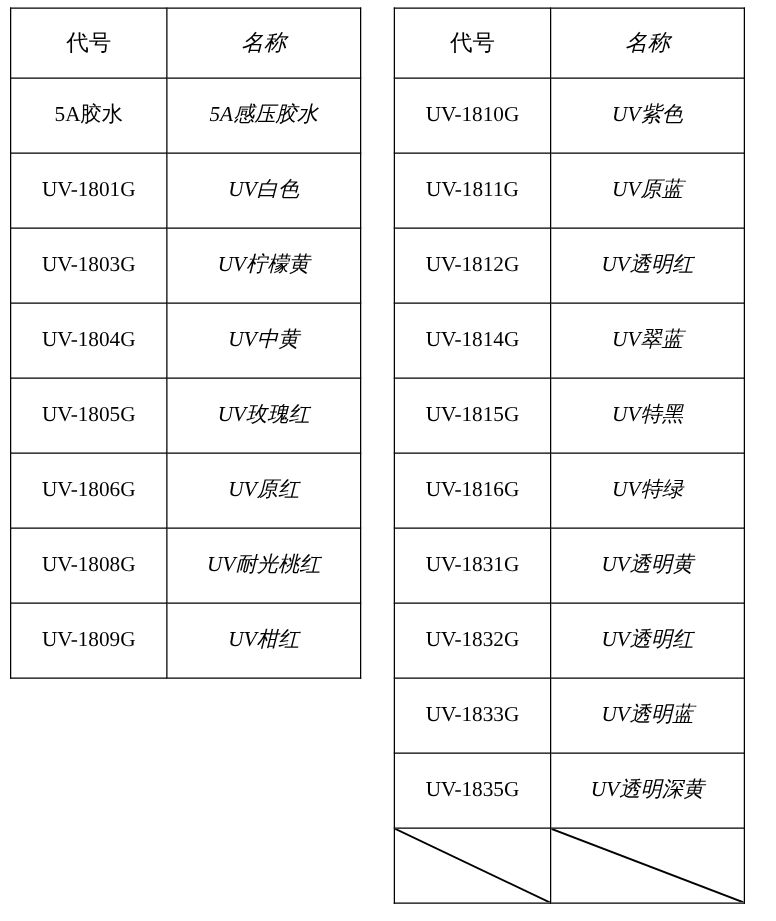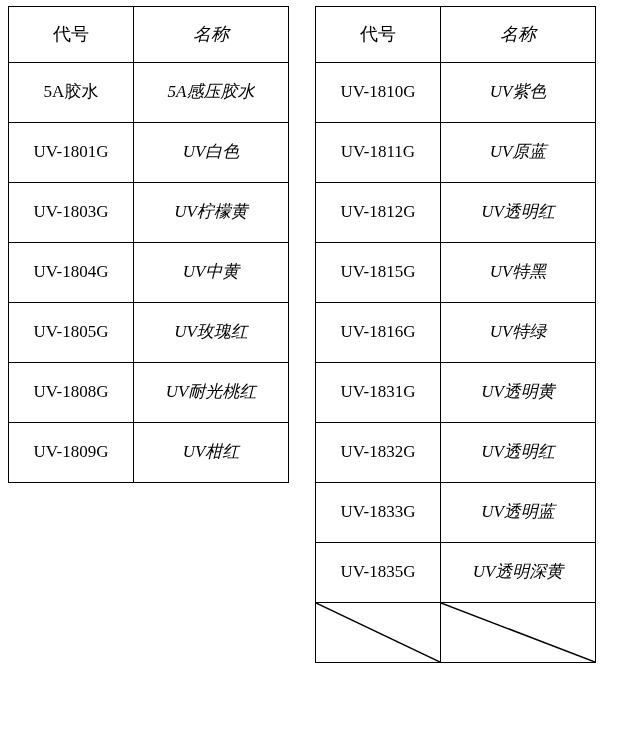--- a/index.html
+++ b/index.html
@@ -97,20 +97,24 @@
         </tr>
         <tr>
           <td class="code">UV-1804G</td>
           <td class="name">UV中黄</td>
         </tr>
         <tr>
           <td class="code">UV-1805G</td>
           <td class="name">UV玫瑰红</td>
         </tr>
         <tr>
+          <td class="code">UV-1806G</td>
+          <td class="name">UV原红</td>
+        </tr>
+        <tr>
           <td class="code">UV-1808G</td>
           <td class="name">UV耐光桃红</td>
         </tr>
         <tr>
           <td class="code">UV-1809G</td>
           <td class="name">UV柑红</td>
         </tr>
       </tbody>
     </table>
   </div>
@@ -128,20 +132,24 @@
           <td class="code">UV-1810G</td>
           <td class="name">UV紫色</td>
         </tr>
         <tr>
           <td class="code">UV-1811G</td>
           <td class="name">UV原蓝</td>
         </tr>
         <tr>
           <td class="code">UV-1812G</td>
           <td class="name">UV透明红</td>
+        </tr>
+        <tr>
+          <td class="code">UV-1814G</td>
+          <td class="name">UV翠蓝</td>
         </tr>
         <tr>
           <td class="code">UV-1815G</td>
           <td class="name">UV特黑</td>
         </tr>
         <tr>
           <td class="code">UV-1816G</td>
           <td class="name">UV特绿</td>
         </tr>
         <tr>

